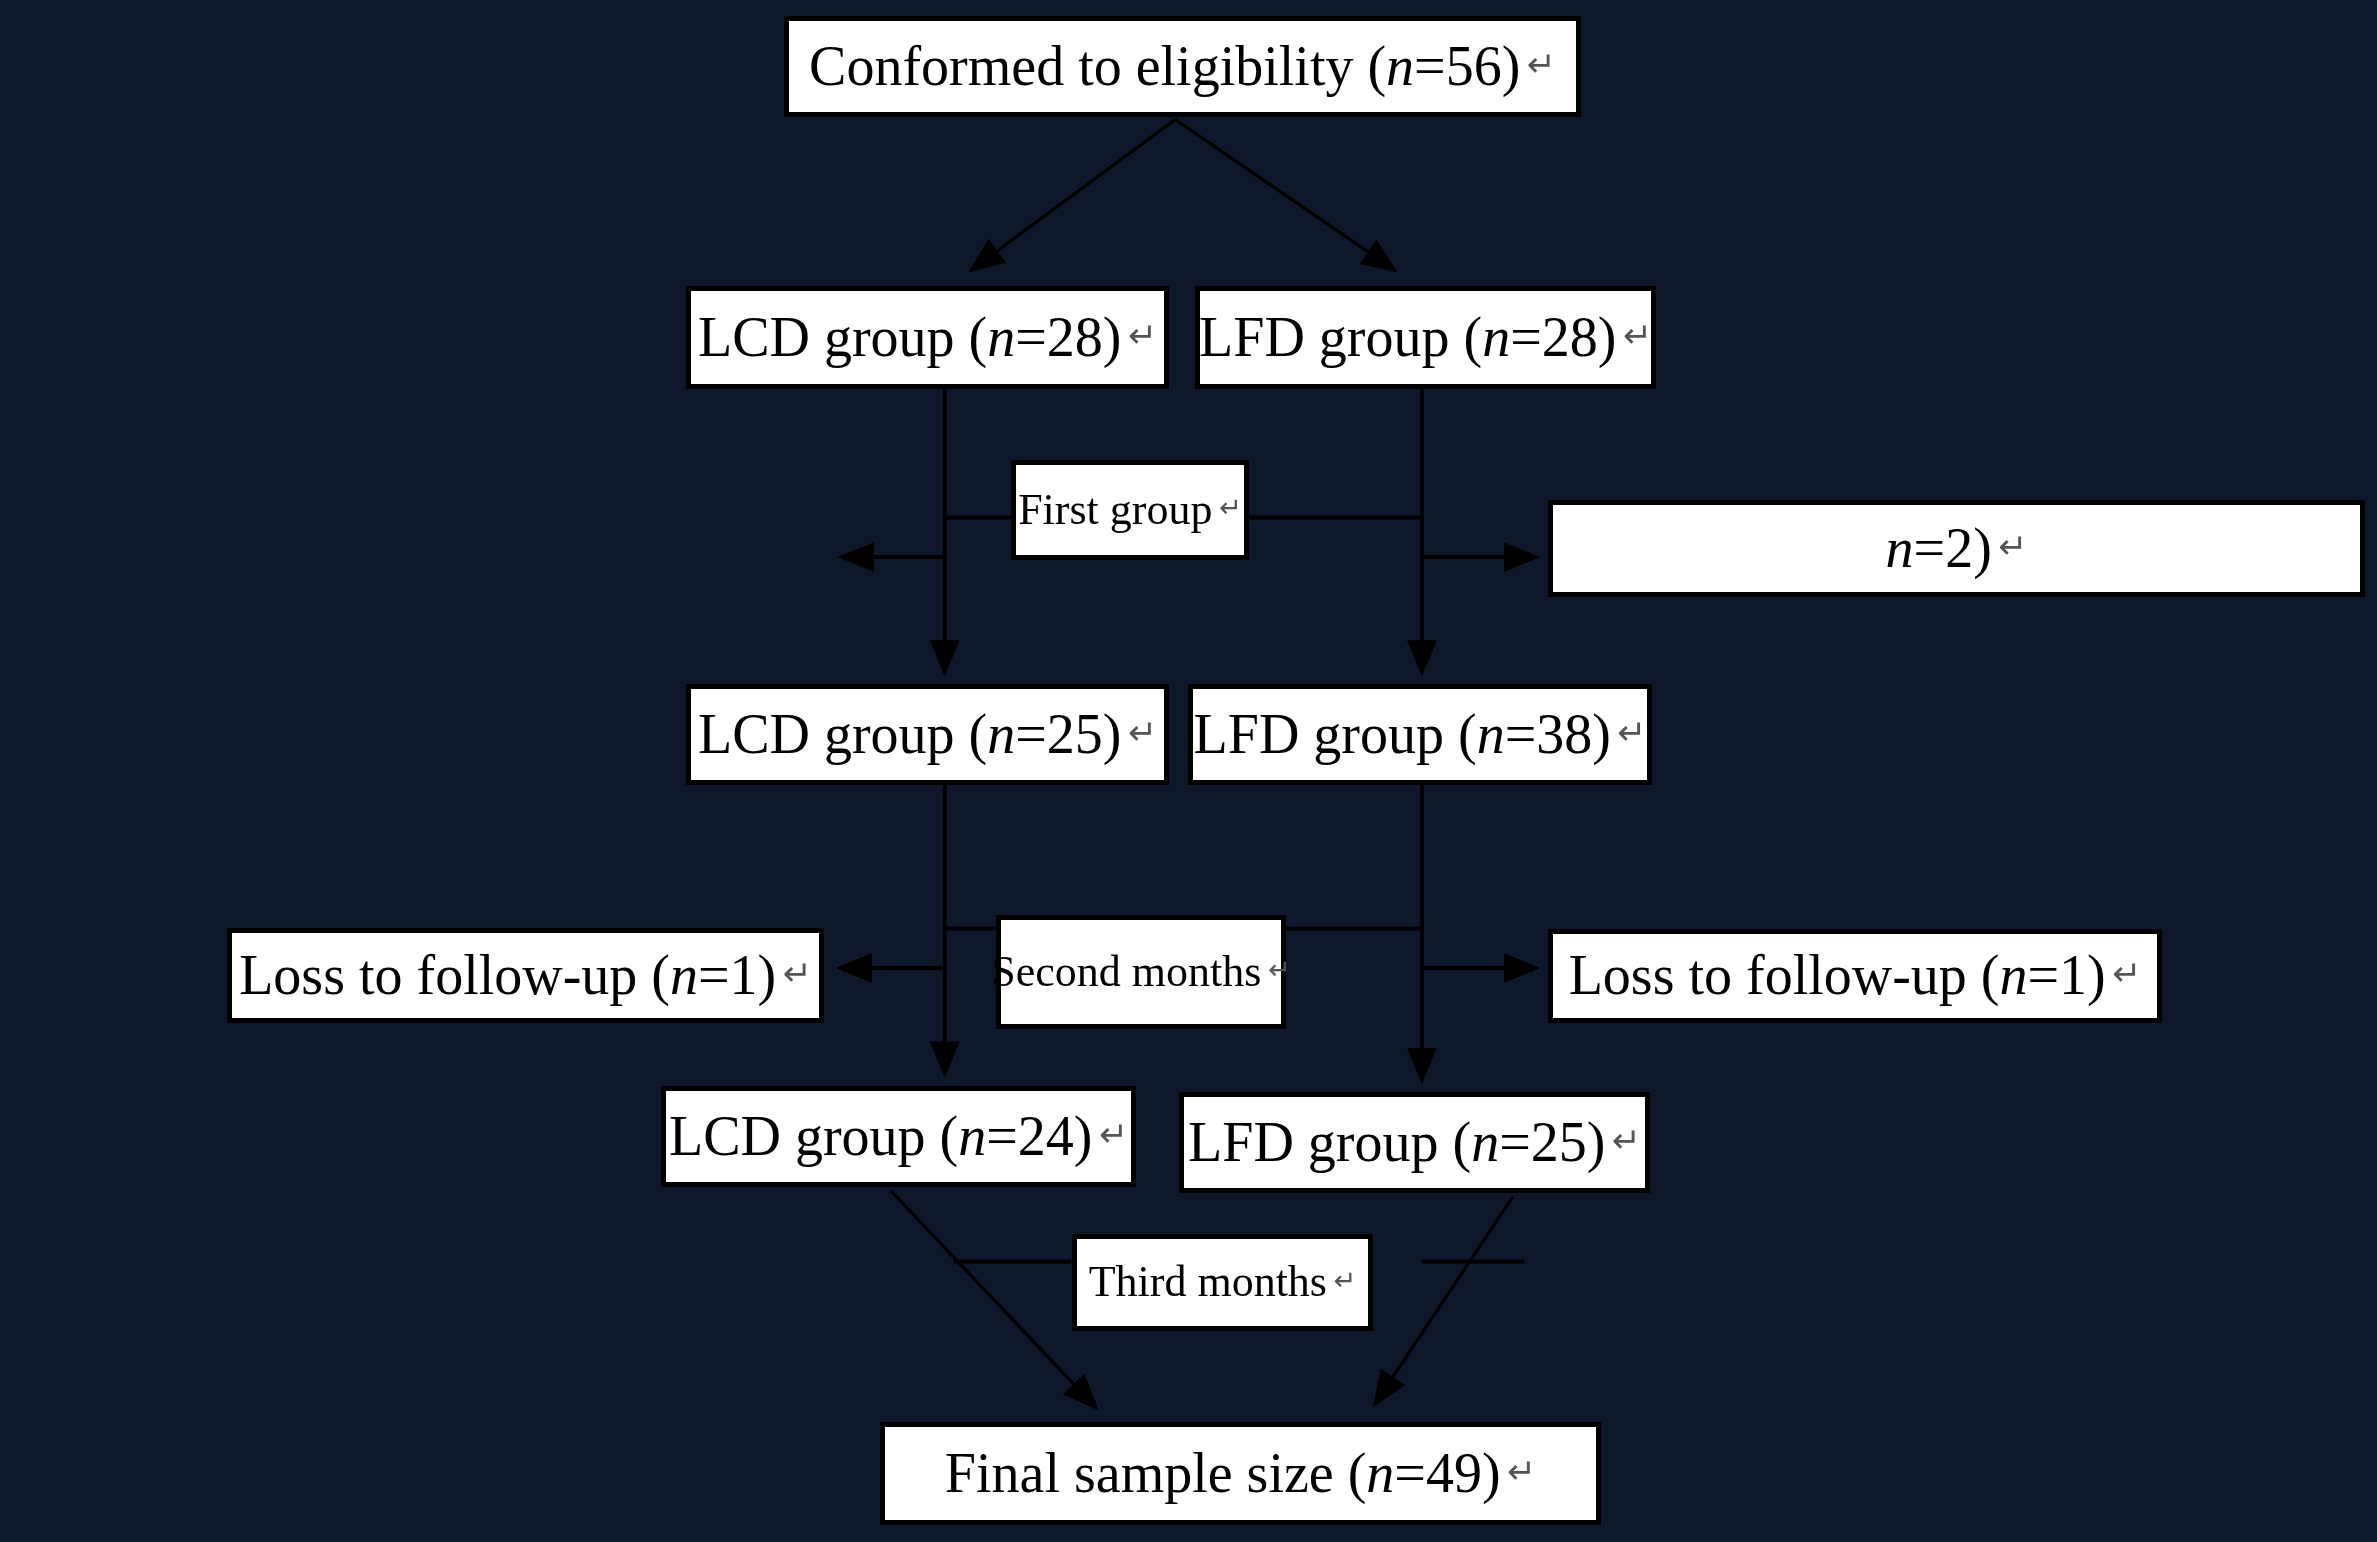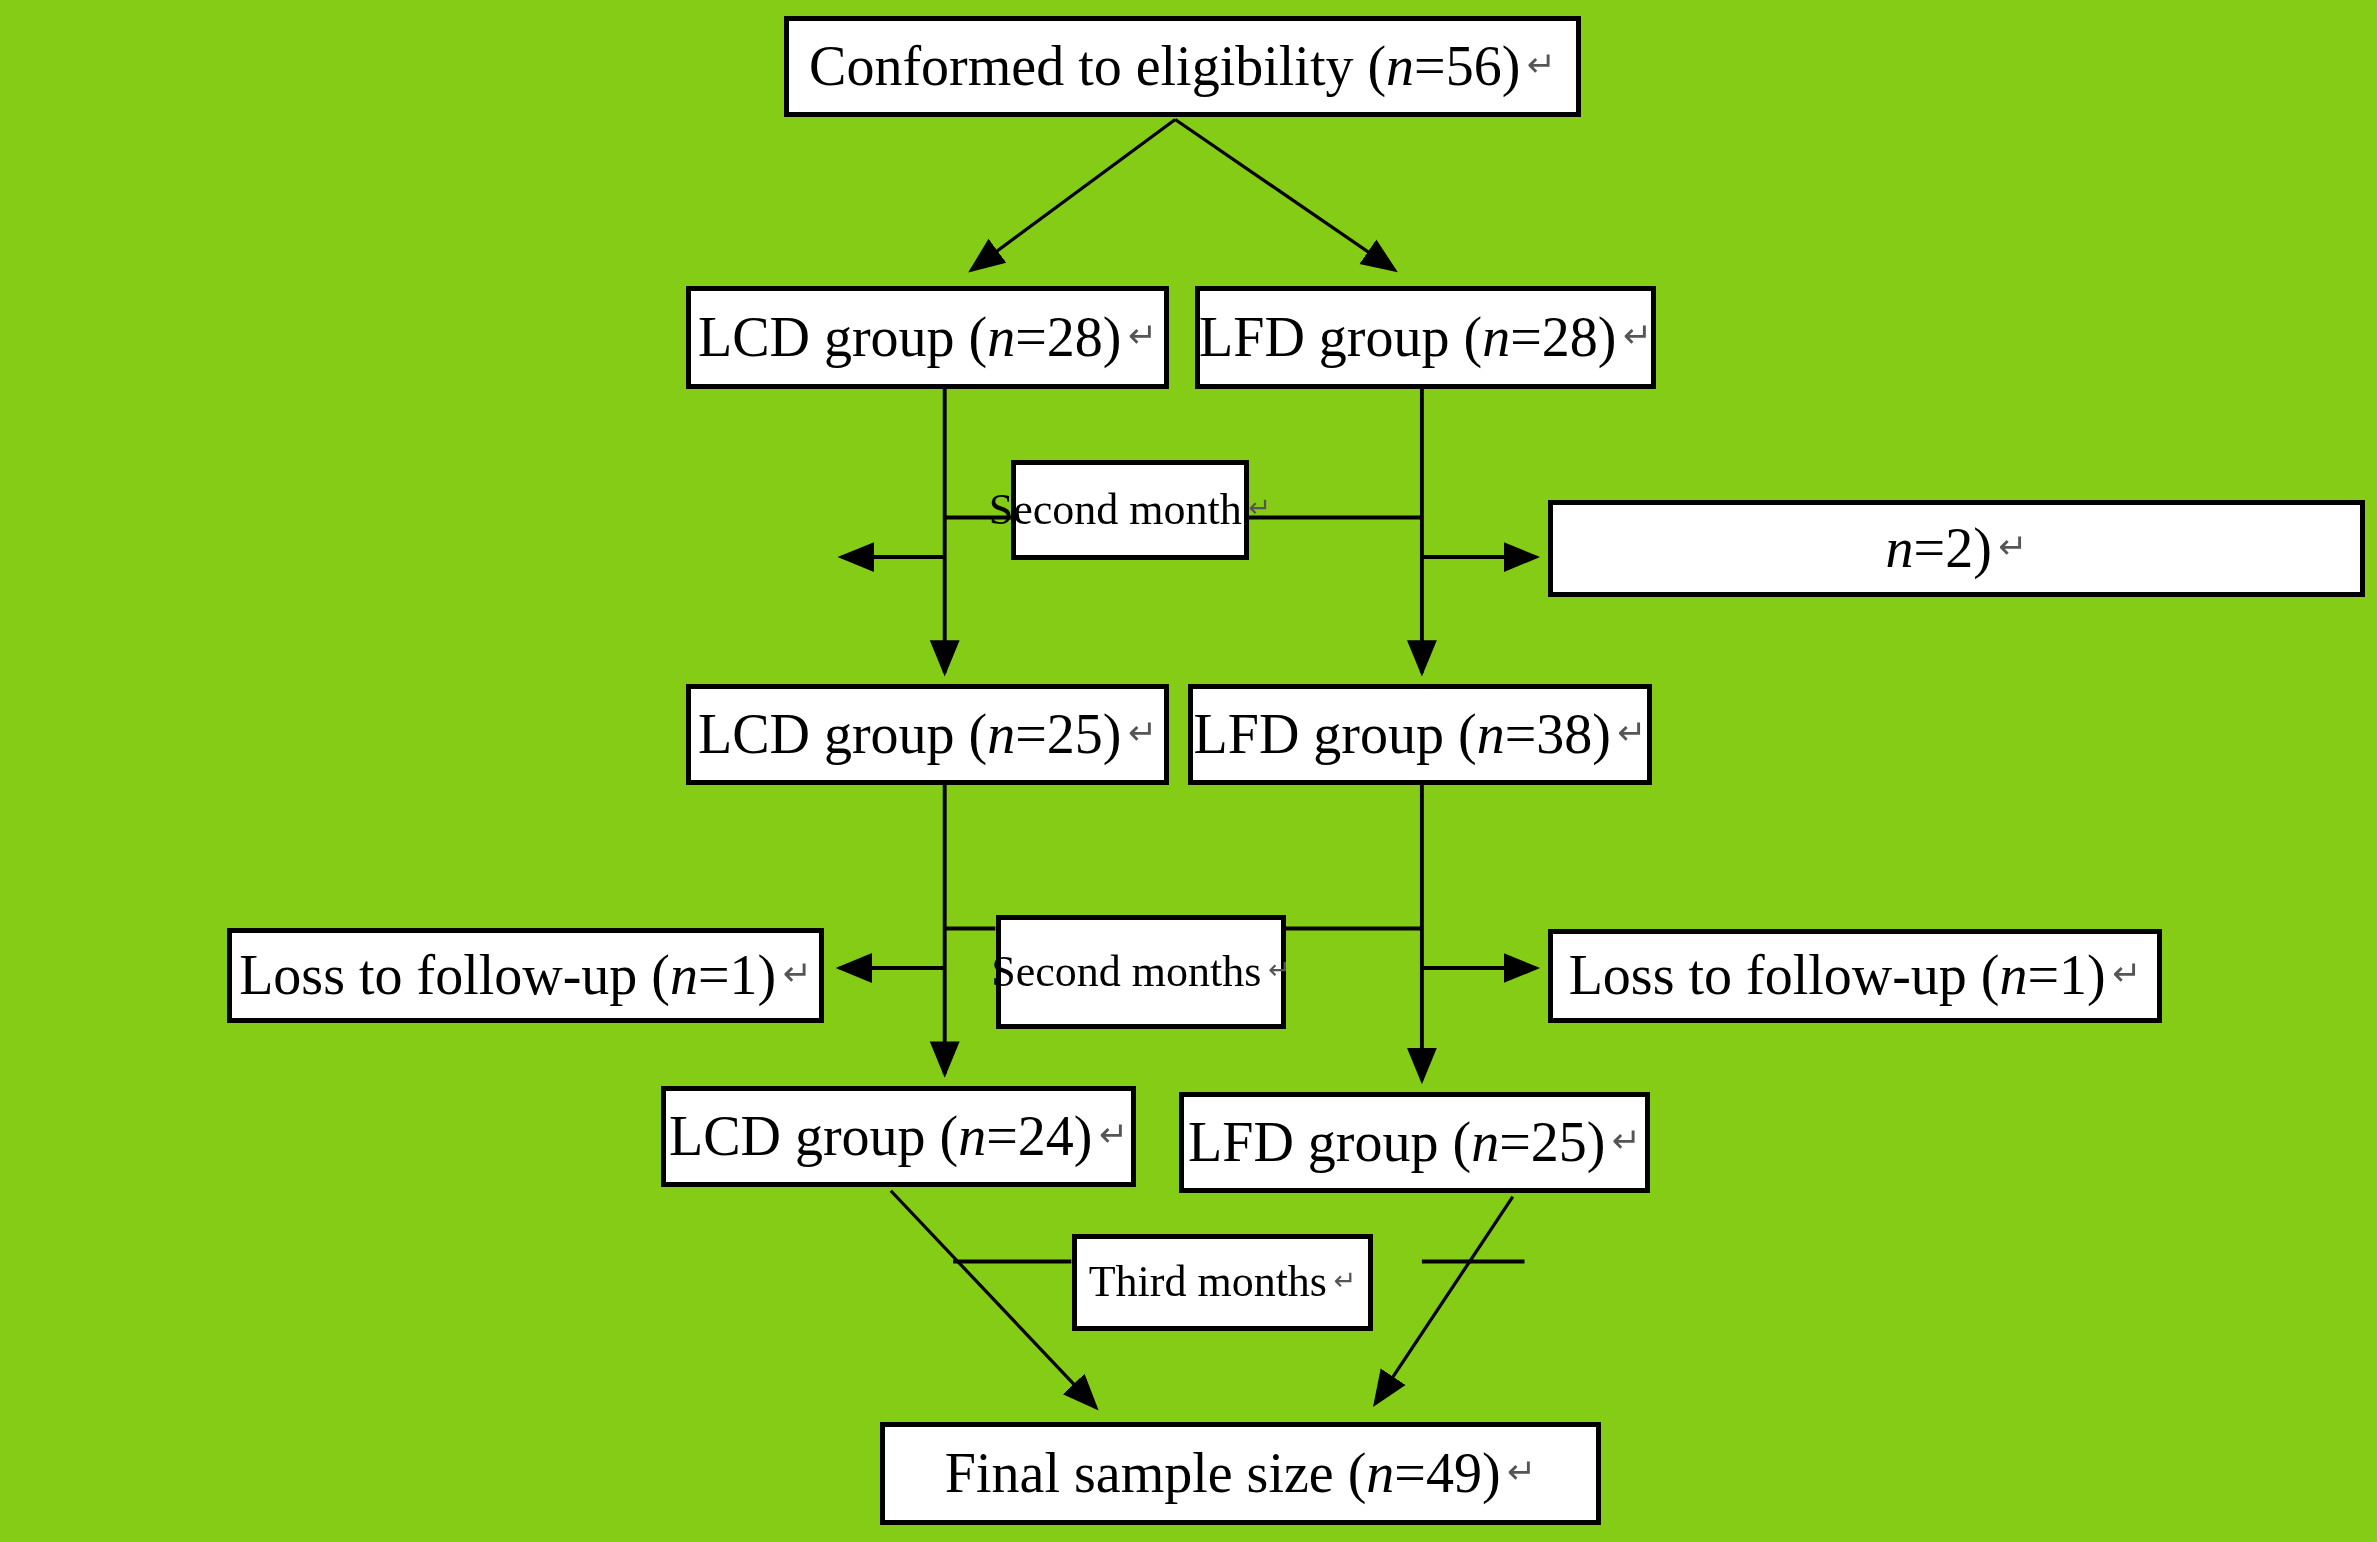--- a/index.html
+++ b/index.html
@@ -7,21 +7,21 @@
     padding: 0;
     background: #ffffff;
     width: 2377px;
     height: 1542px;
     overflow: hidden;
   }
   #canvas {
     position: relative;
     width: 2377px;
     height: 1542px;
-    background: #84cc16;
+    background: #0f172a;
     font-family: "Liberation Serif", serif;
     color: #000000;
   }
   #wires {
     position: absolute;
     left: 0; top: 0;
     width: 2377px;
     height: 1542px;
   }
   .box {
@@ -128,21 +128,21 @@
 
   <div class="box" style="left:1195px; top:286px; width:461px; height:103px;">
     <span>LFD group (</span>
       <span class="nvar">n</span>
       <span>=28)</span>
       <span class="ret">↵</span>
   </div>
 
 
   <div class="box small-text" style="left:1011px; top:460px; width:238px; height:100px;">
-    <span>Second month</span>
+    <span>First group</span>
       <span class="ret">↵</span>
   </div>
 
   <div class="box" style="left:1548px; top:500px; width:817px; height:97px;">
       <span class="nvar">n</span>
       <span>=2)</span>
       <span class="ret">↵</span>
   </div>
 
   <div class="box" style="left:686px; top:684px; width:483px; height:101px;">

